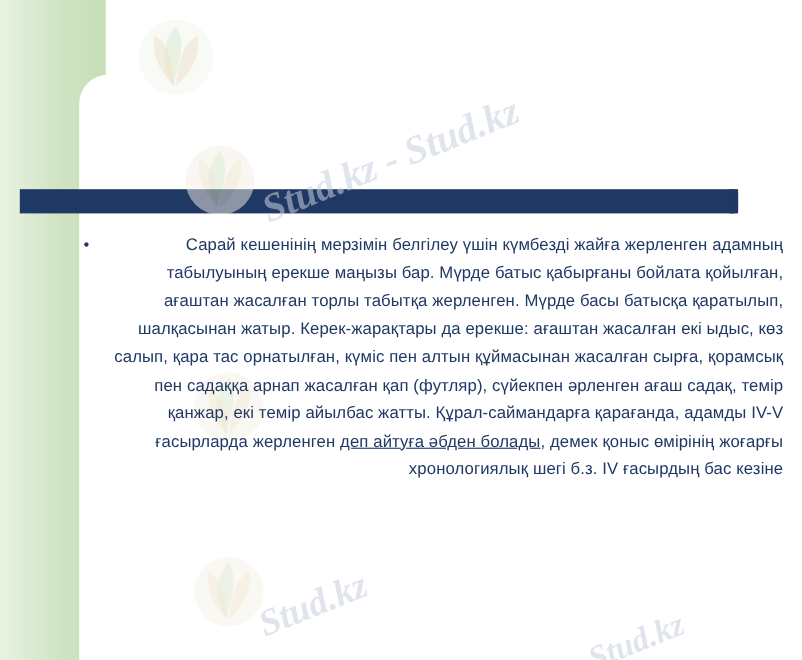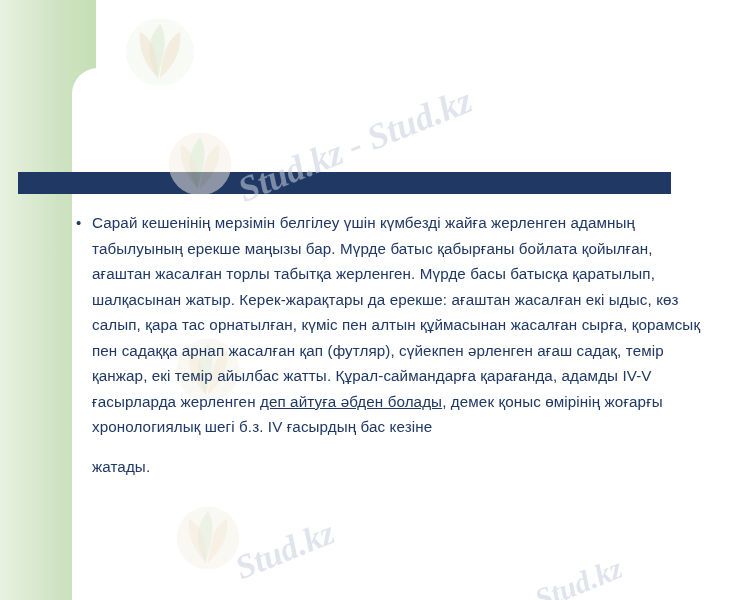--- a/index.html
+++ b/index.html
@@ -88,21 +88,21 @@
     line-height: 25px;
     text-align: left;
     padding-left: 4px;
     box-sizing: border-box;
   }
   .bullet-text {
     flex: 1 1 auto;
     color: #1f3864;
     font-size: 15.2px;
     line-height: 25.5px;
-    text-align: left;
+    text-align: right;
     letter-spacing: 0.1px;
   }
   .bullet-text .underlined {
     text-decoration: underline;
   }
   .tail-line {
     margin-top: 14px;
     display: block;
   }
 
@@ -193,21 +193,20 @@
       <path d="M22 24 C34 30 40 46 40 70 C26 56 20 40 22 24 Z" fill="#e8d2ad" opacity="0.45"></path>
       <path d="M62 24 C50 30 44 46 42 70 C58 56 64 40 62 24 Z" fill="#e8d2ad" opacity="0.45"></path>
     </svg>
   </div>
 
   <div class="body-block">
     <div class="bullet-row">
       <div class="bullet-dot">•</div>
       <div class="bullet-text">
         <span>Сарай кешенінің мерзімін белгілеу үшін күмбезді жайға жерленген адамның табылуының ерекше маңызы бар. Мүрде батыс қабырғаны бойлата қойылған, ағаштан жасалған торлы табытқа жерленген. Мүрде басы батысқа қаратылып, шалқасынан жатыр. Керек-жарақтары да ерекше: ағаштан жасалған екі ыдыс, көз салып, қара тас орнатылған, күміс пен алтын құймасынан жасалған сырға, қорамсық пен садаққа арнап жасалған қап (футляр), сүйекпен әрленген ағаш садақ, темір қанжар, екі темір айылбас жатты. Құрал-саймандарға қарағанда, адамды IV-V ғасырларда жерленген </span><span class="underlined">деп айтуға әбден болады</span><span>, демек қоныс өмірінің жоғарғы хронологиялық шегі б.з. IV ғасырдың бас кезіне</span>
-        <span class="tail-line">жатады.</span>
       </div>
     </div>
   </div>
 
   <div class="wm wm-1">Stud.kz - Stud.kz</div>
   <div class="wm wm-2">Stud.kz</div>
   <div class="wm wm-3">Stud.kz</div>
 
 </div>
 

